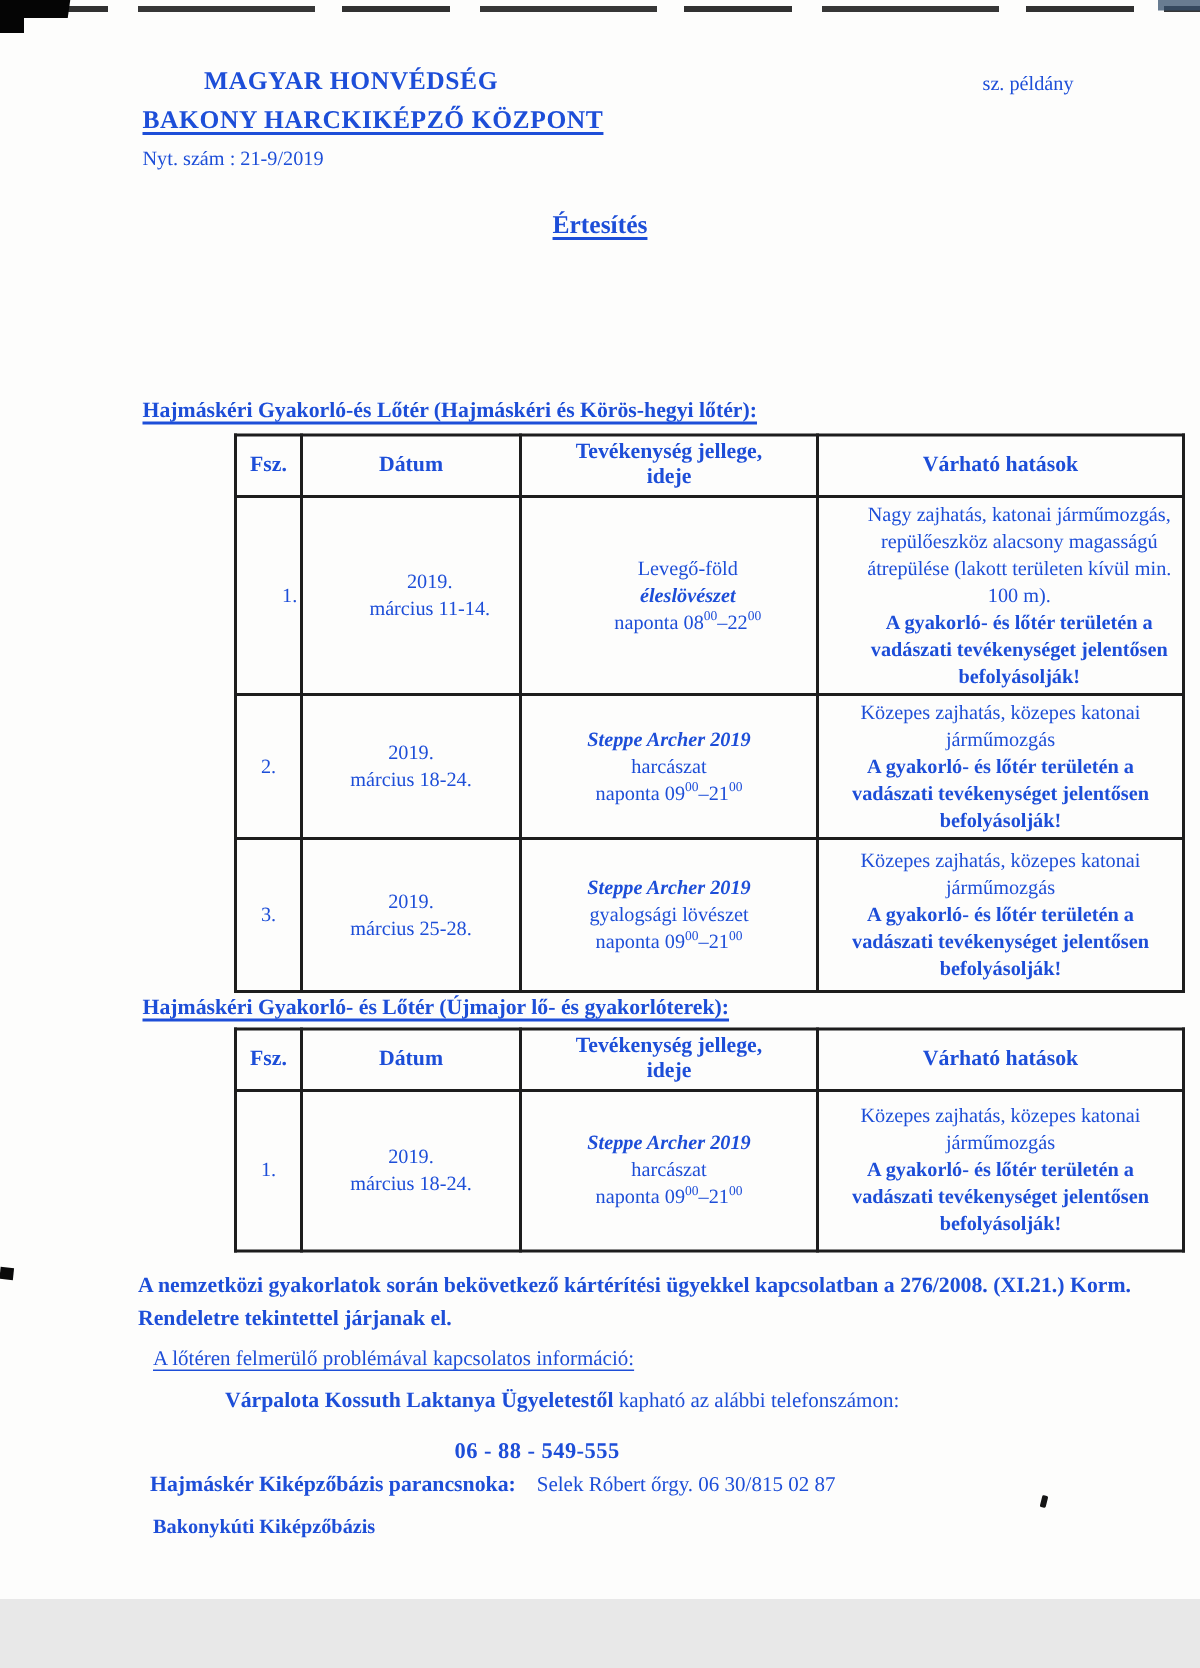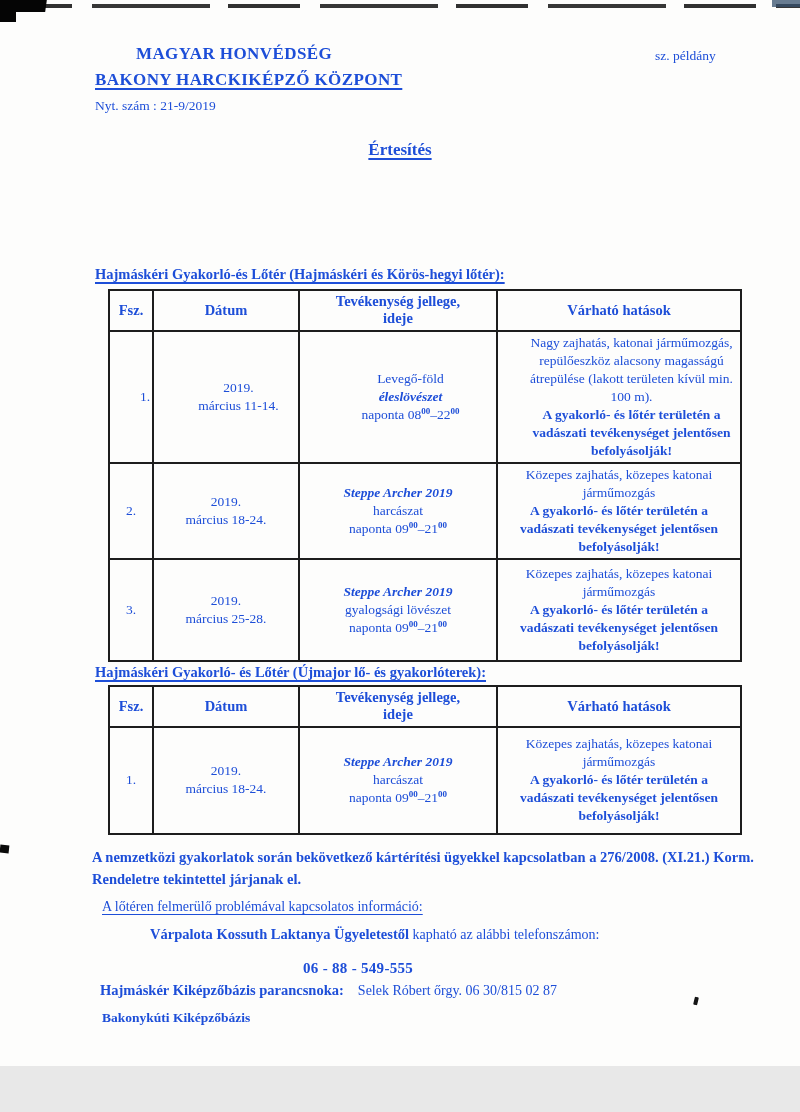--- a/index.html
+++ b/index.html
@@ -52,39 +52,39 @@
   .duty b{font-size:14.5px;}
   .phone{left:303px;top:960px;font-size:15px;font-weight:bold;letter-spacing:.3px;}
   .commander{left:100px;top:982px;font-size:14.5px;}
   .commander .label{font-weight:bold;}
   .commander .value{margin-left:14px;font-size:14px;margin-top:44px;}
   .base2{left:102px;top:1010px;font-size:13.5px;font-weight:bold;}
   
   .tbl-wrap{position:absolute;left:108px;}
   .t1{top:289px;}
   .t2{top:685px;}
-  table.doc{border-collapse:collapse;table-layout:fixed;width:632px;background:transparent;}
+  table.doc{border-collapse:collapse;table-layout:fixed;width:632px;background:transparent;margin-left:48px;}
   table.doc col.c1{width:44px;}
   table.doc col.c2{width:146px;}
   table.doc col.c3{width:198px;}
   table.doc col.c4{width:244px;}
   table.doc th,table.doc td{
     border:2px solid #1d1d1d;
     vertical-align:middle;text-align:center;
     padding:2px 5px;
     font-size:13.5px;line-height:1.33;
   }
   table.doc th{font-size:14.5px;font-weight:bold;height:32px;line-height:1.2;}
   tr.r-tall td{height:126px;padding-left:30px;}
   tr.r-mid td{height:90px;}
   tr.r-mid2 td{height:96px;}
   tr.r-mid3 td{height:101px;}
   .act-line{display:block;}
   .bold{font-weight:bold;font-style:italic;}
-  td .time sup{font-size:9px;vertical-align:super;line-height:0;font-weight:bold;}
+  td .time sup{font-size:9px;vertical-align:super;line-height:0;}
   .imp-b{display:block;font-weight:bold;}
 </style>
 </head>
 <body>
 
 <div class="page">
 
   <div class="top-edge"></div>
   <div class="corner-blob"></div>
   <div class="corner-blob2"></div>

